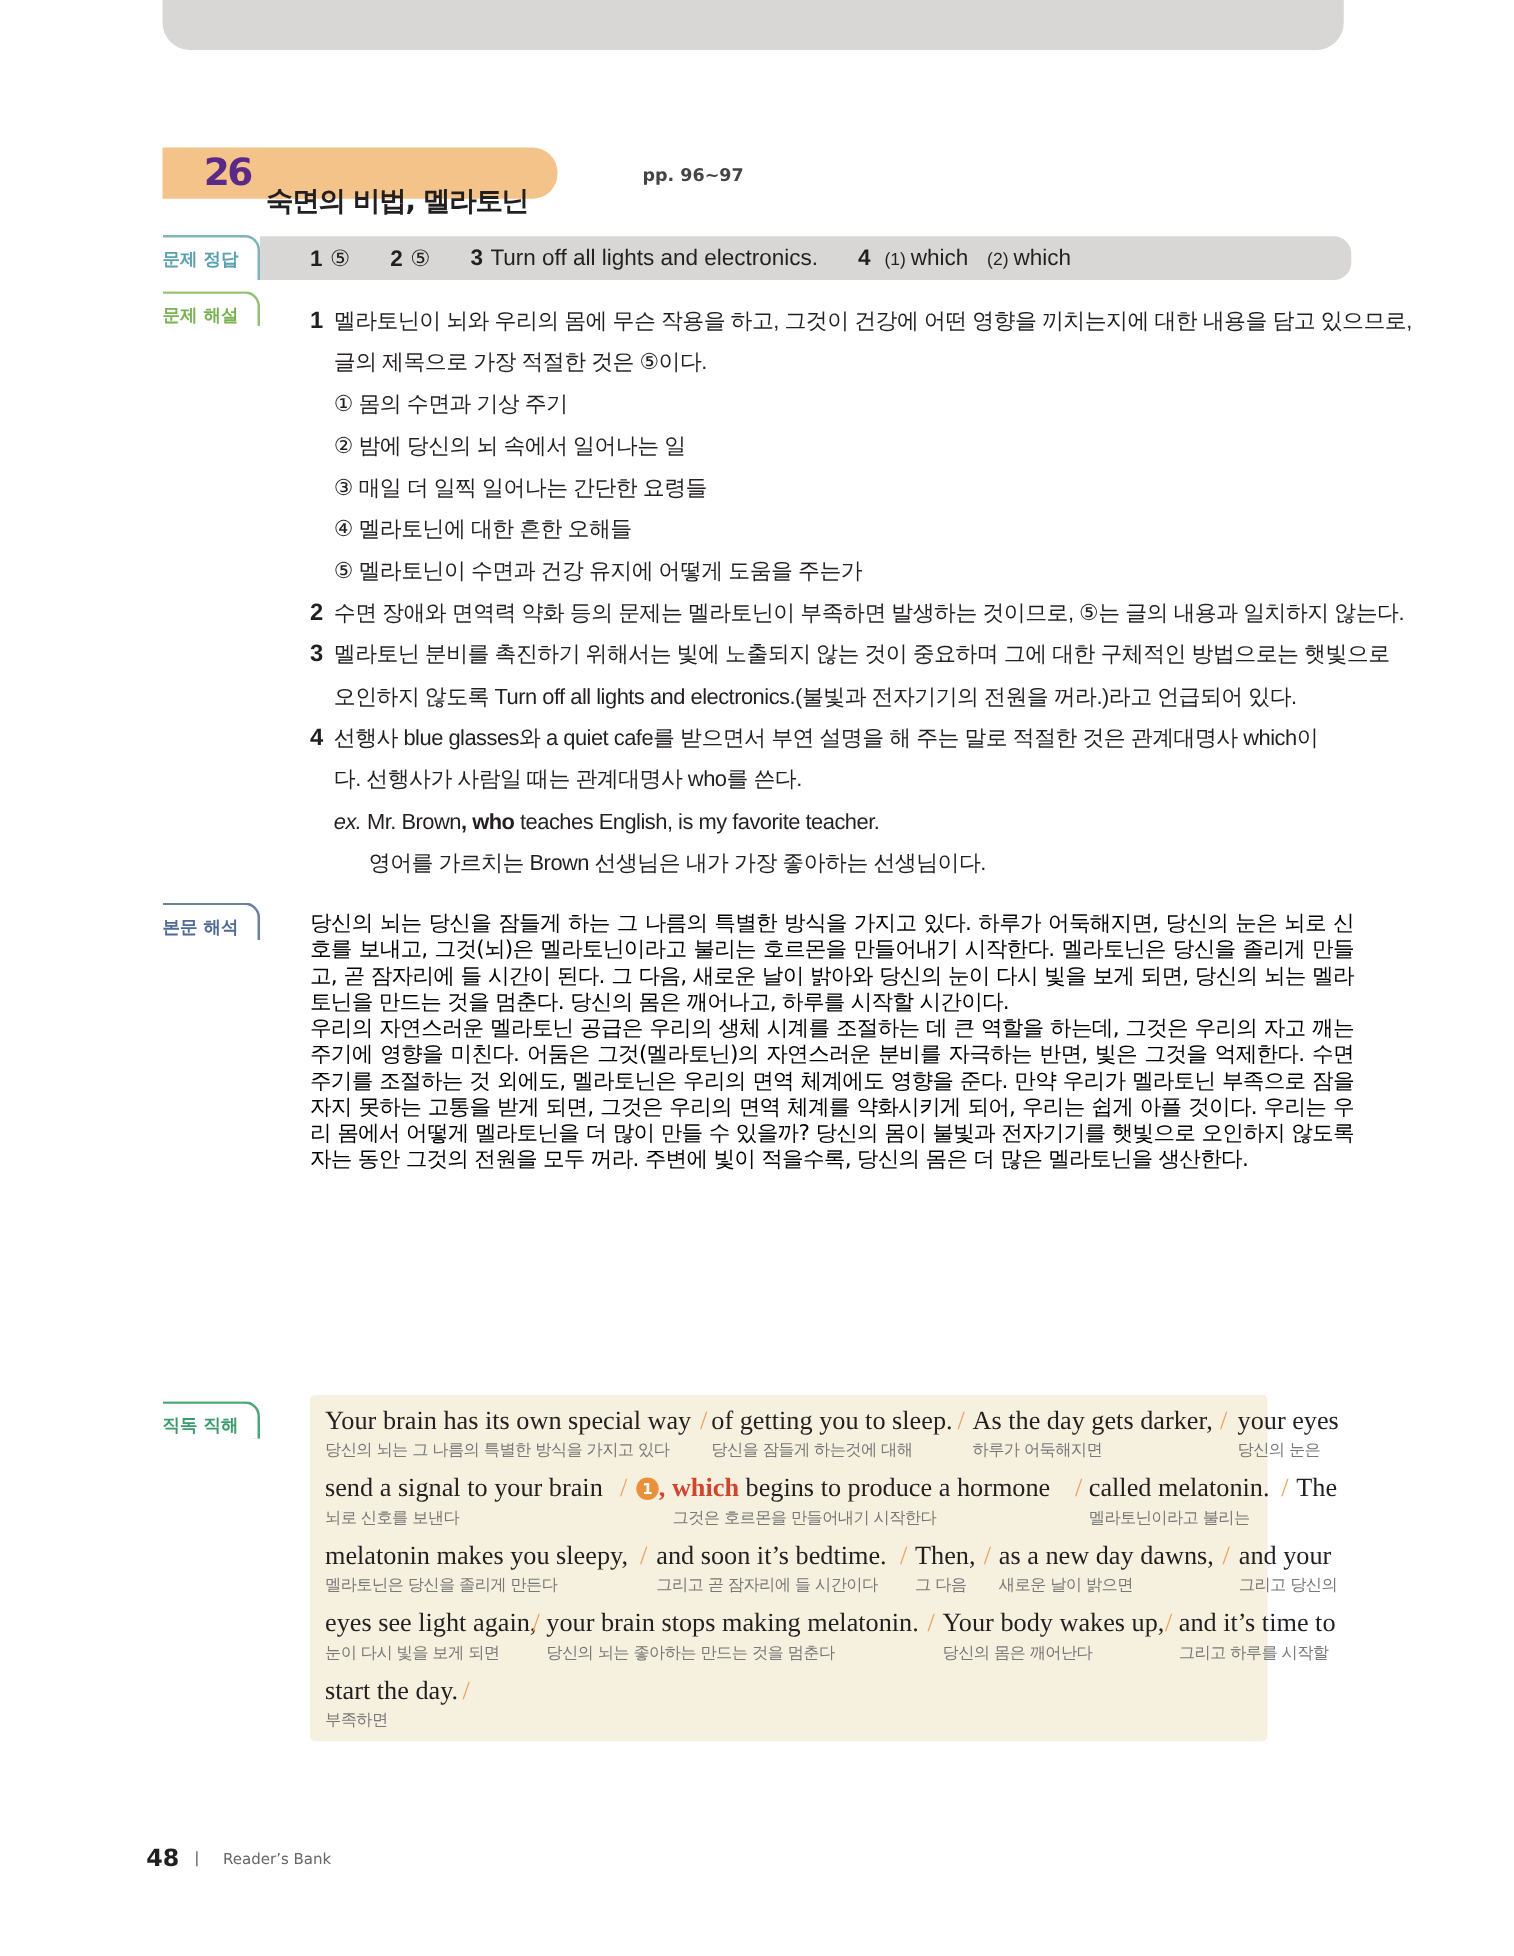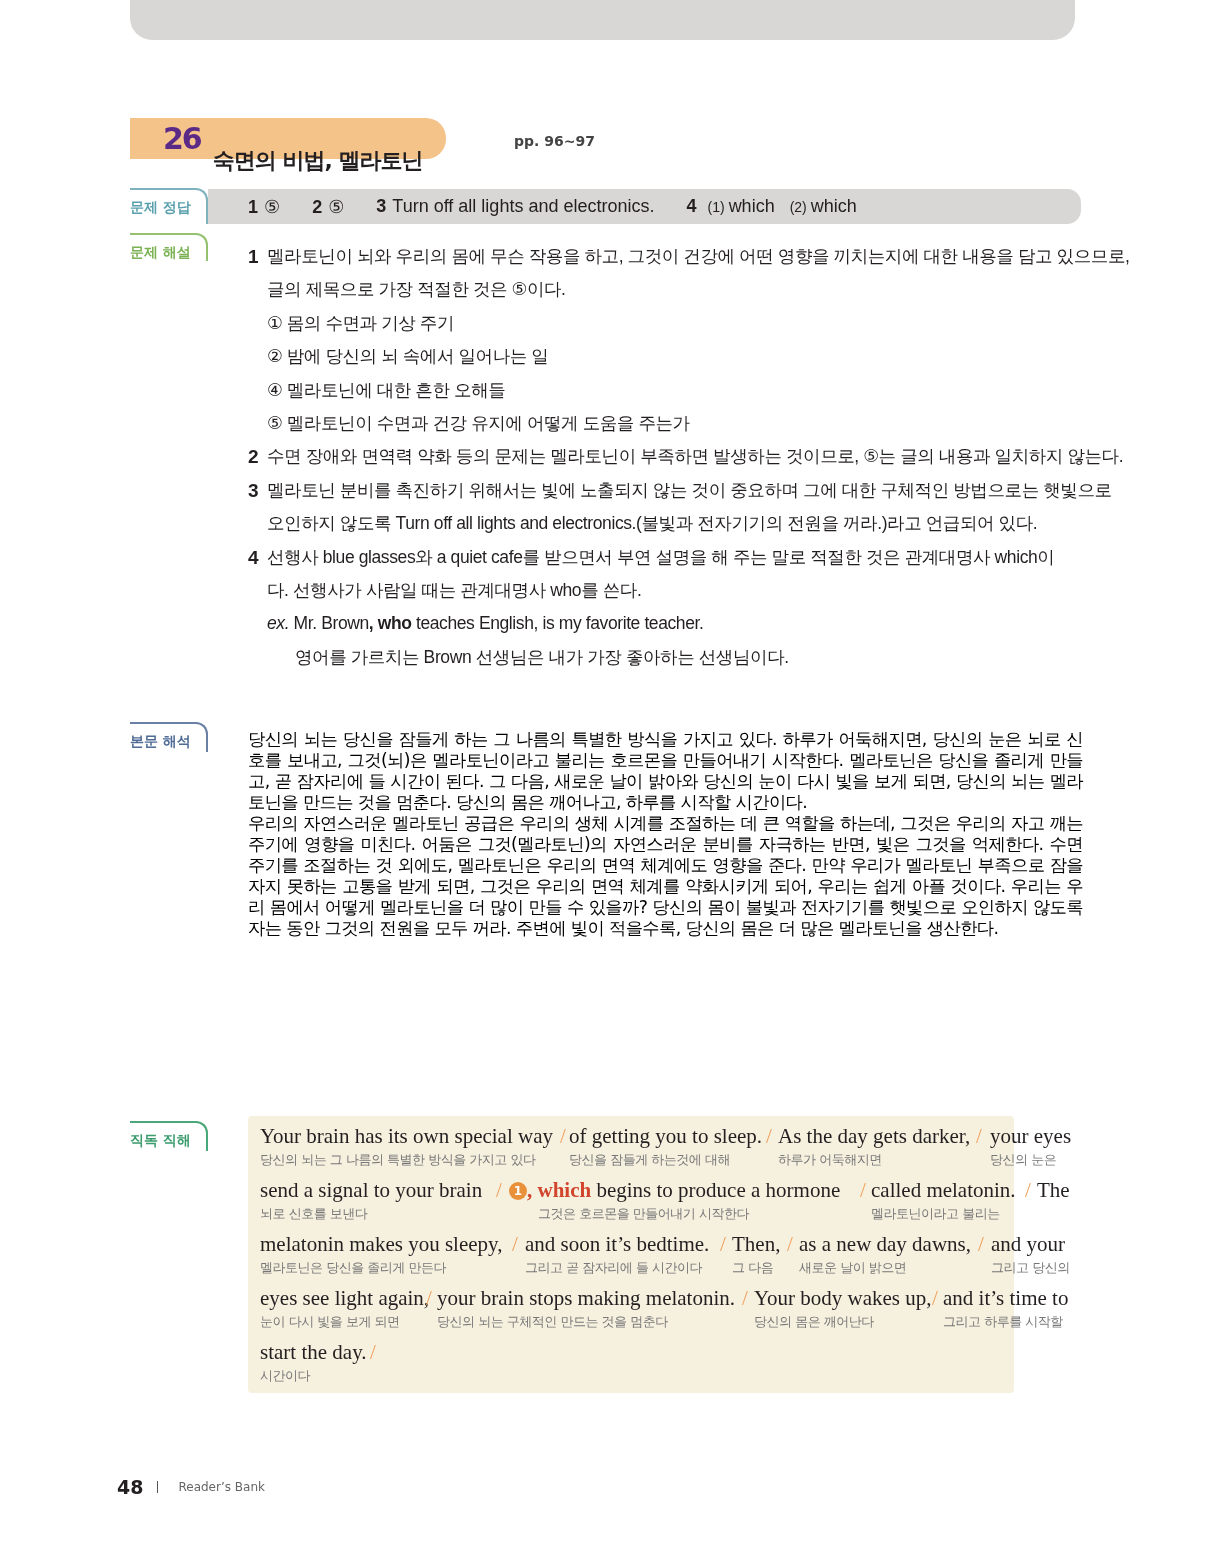--- a/index.html
+++ b/index.html
@@ -71,20 +71,21 @@
     <span class="small">(1)</span><span style="margin-right:10px">which</span>
     <span class="small">(2)</span><span>which</span>
   </span>
 </div>
 
 <div class="explain">
   <div class="row"><span class="qn">1</span><span>멜라토닌이 뇌와 우리의 몸에 무슨 작용을 하고, 그것이 건강에 어떤 영향을 끼치는지에 대한 내용을 담고 있으므로,</span></div>
   <div class="row"><span>글의 제목으로 가장 적절한 것은 ⑤이다.</span></div>
   <div class="row">① 몸의 수면과 기상 주기</div>
   <div class="row">② 밤에 당신의 뇌 속에서 일어나는 일</div>
+  <div class="row">③ 매일 더 일찍 일어나는 간단한 요령들</div>
   <div class="row">④ 멜라토닌에 대한 흔한 오해들</div>
   <div class="row">⑤ 멜라토닌이 수면과 건강 유지에 어떻게 도움을 주는가</div>
   <div class="row"><span class="qn">2</span><span>수면 장애와 면역력 약화 등의 문제는 멜라토닌이 부족하면 발생하는 것이므로, ⑤는 글의 내용과 일치하지 않는다.</span></div>
   <div class="row"><span class="qn">3</span><span>멜라토닌 분비를 촉진하기 위해서는 빛에 노출되지 않는 것이 중요하며 그에 대한 구체적인 방법으로는 햇빛으로</span></div>
   <div class="row"><span>오인하지 않도록 Turn off all lights and electronics.(불빛과 전자기기의 전원을 꺼라.)라고 언급되어 있다.</span></div>
   <div class="row"><span class="qn">4</span><span>선행사 blue glasses와 a quiet cafe를 받으면서 부연 설명을 해 주는 말로 적절한 것은 관계대명사 which이</span></div>
   <div class="row"><span>다. 선행사가 사람일 때는 관계대명사 who를 쓴다.</span></div>
   <div class="row"><i>ex.</i><span> Mr. Brown</span><b>, who</b><span> teaches English, is my favorite teacher.</span></div>
   <div class="row indent2">영어를 가르치는 Brown 선생님은 내가 가장 좋아하는 선생님이다.</div>
 </div>
@@ -142,29 +143,29 @@
 
   <div class="dline">
     <span class="en" style="left:0">eyes see light again,</span>
     <span class="en slash" style="left:166px">/</span>
     <span class="en" style="left:177px">your brain stops making melatonin.</span>
     <span class="en slash" style="left:482px">/</span>
     <span class="en" style="left:494px">Your body wakes up,</span>
     <span class="en slash" style="left:672px">/</span>
     <span class="en" style="left:683px">and it’s time to</span>
     <span class="ko" style="left:0">눈이 다시 빛을 보게 되면</span>
-    <span class="ko" style="left:177px">당신의 뇌는 구체적인 만드는 것을 멈춘다</span>
+    <span class="ko" style="left:177px">당신의 뇌는 좋아하는 만드는 것을 멈춘다</span>
     <span class="ko" style="left:494px">당신의 몸은 깨어난다</span>
     <span class="ko" style="left:683px">그리고 하루를 시작할</span>
   </div>
 
   <div class="dline">
     <span class="en" style="left:0">start the day.</span>
     <span class="en slash" style="left:110px">/</span>
-    <span class="ko" style="left:0">시간이다</span>
+    <span class="ko" style="left:0">부족하면</span>
   </div>
 </div>
 
 <div class="footer">
   <span class="page-num">48</span>
   <span class="footer-sep"></span>
   <span class="book-name">Reader’s Bank</span>
 </div>
 
 </body></html>

